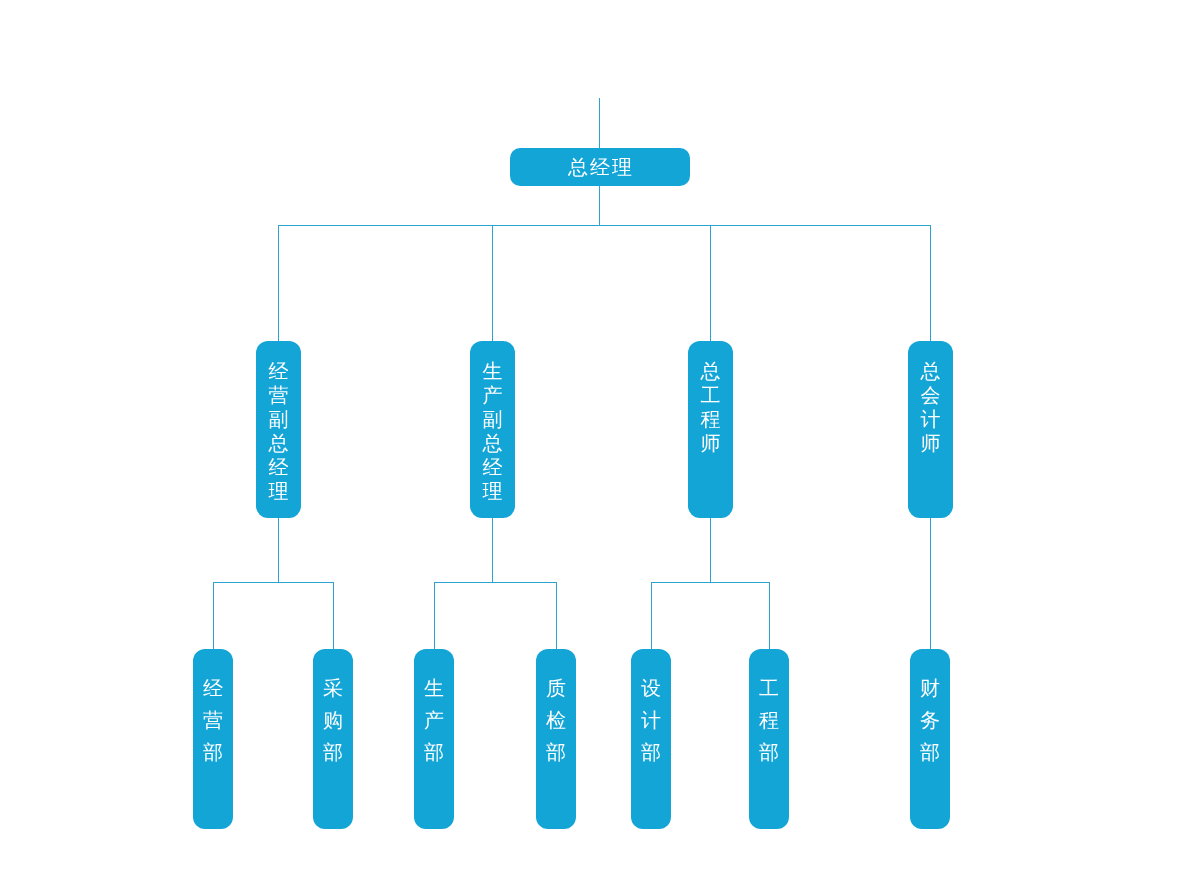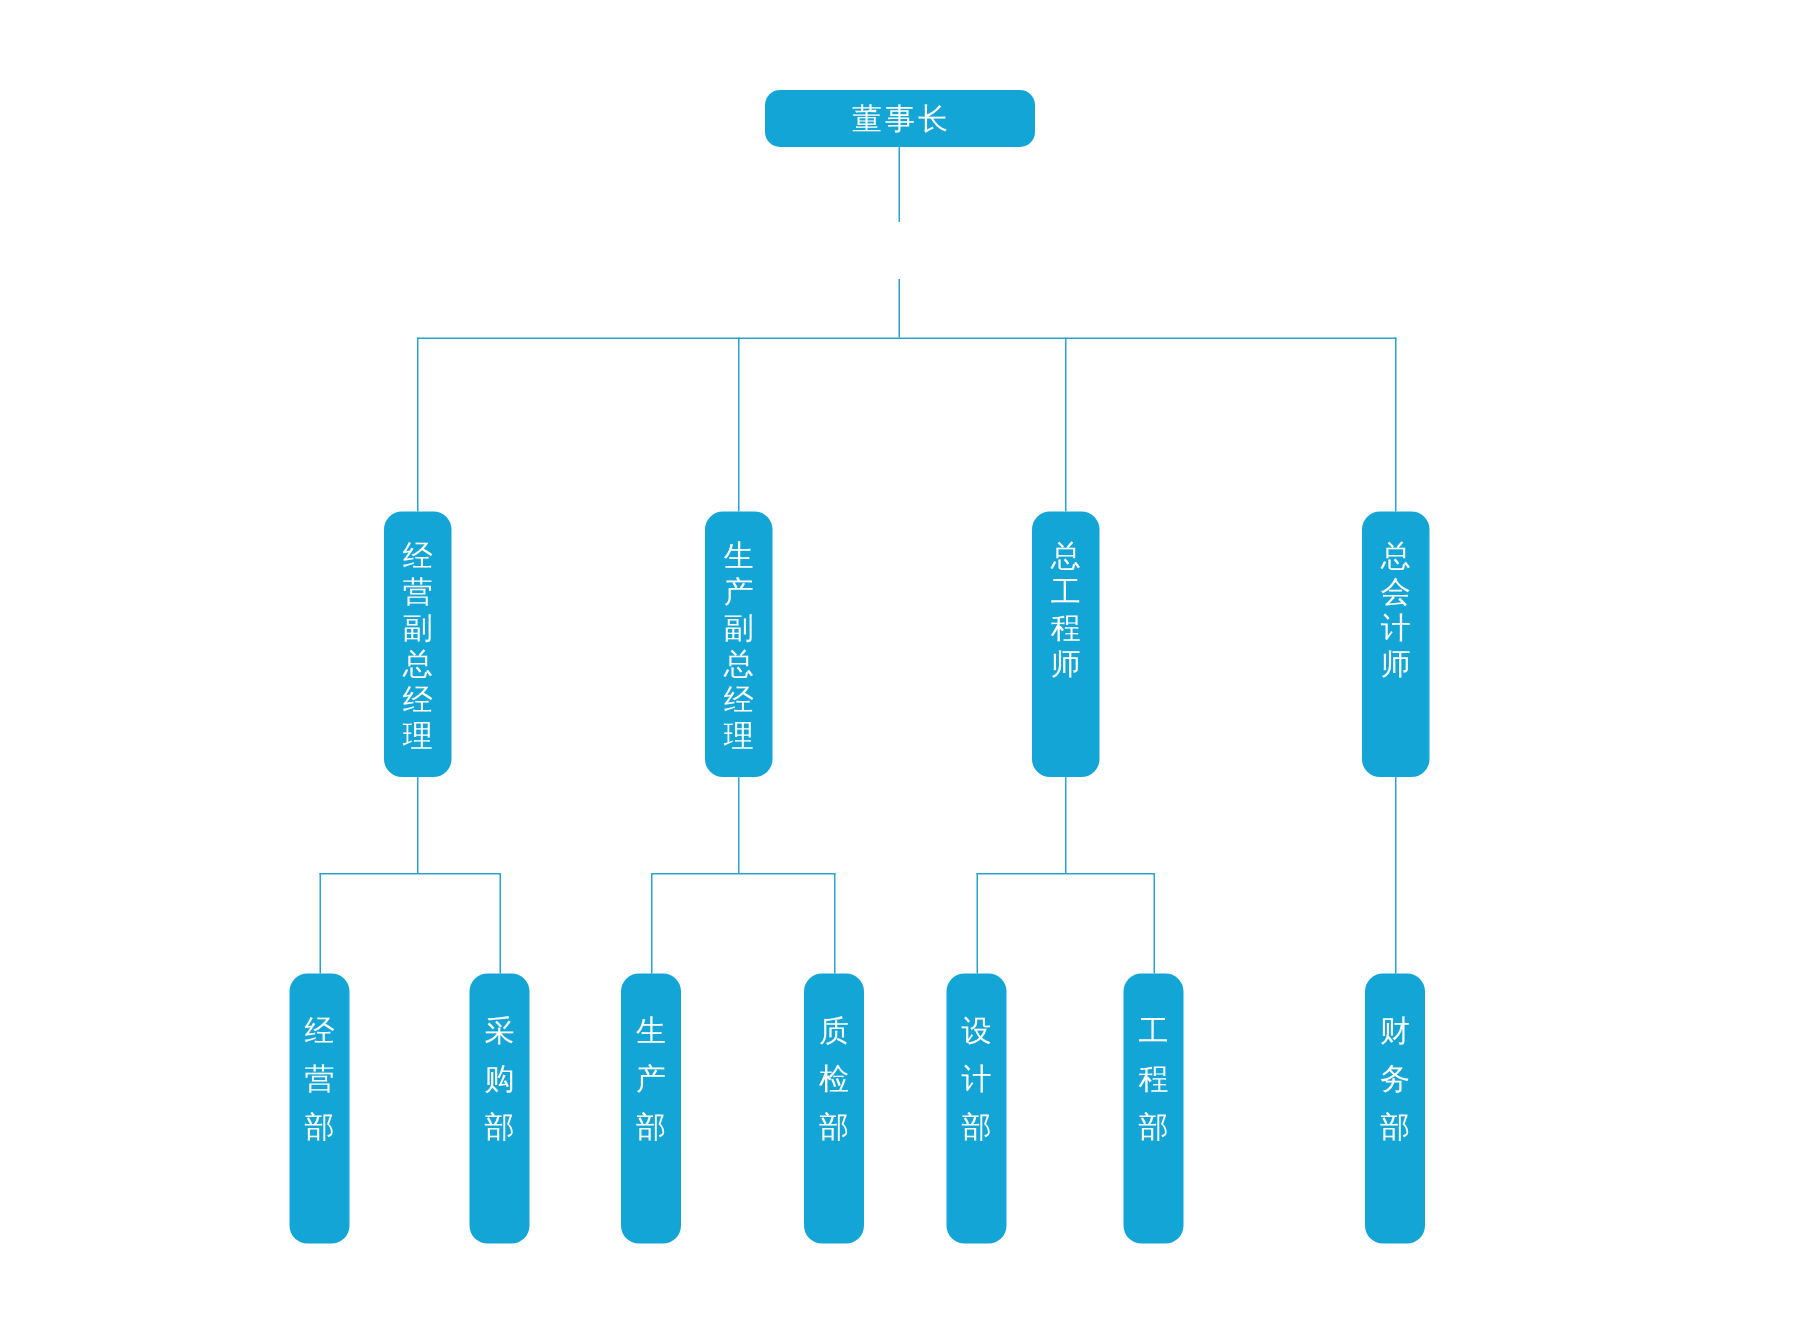--- a/index.html
+++ b/index.html
@@ -93,21 +93,21 @@
   <div class="ln v" style="left:434px; top:582px; height:67px;"></div>
   <div class="ln v" style="left:556px; top:582px; height:67px;"></div>
 
   <div class="ln v" style="left:710px; top:518px; height:64px;"></div>
   <div class="ln h" style="left:651px; top:582px; width:119px;"></div>
   <div class="ln v" style="left:651px; top:582px; height:67px;"></div>
   <div class="ln v" style="left:769px; top:582px; height:67px;"></div>
 
   <div class="ln v" style="left:930px; top:518px; height:131px;"></div>
 
-  <div class="node top" id="n-chairman">董事长</div>
+  <div class="node top" id="n-gm">总经理</div>
 
   <div class="node v2 vtext" id="n-vp-op">
       <span class="vchar">经</span>
       <span class="vchar">营</span>
       <span class="vchar">副</span>
       <span class="vchar">总</span>
       <span class="vchar">经</span>
       <span class="vchar">理</span>
     </div>
   <div class="node v2 vtext" id="n-vp-prod">

